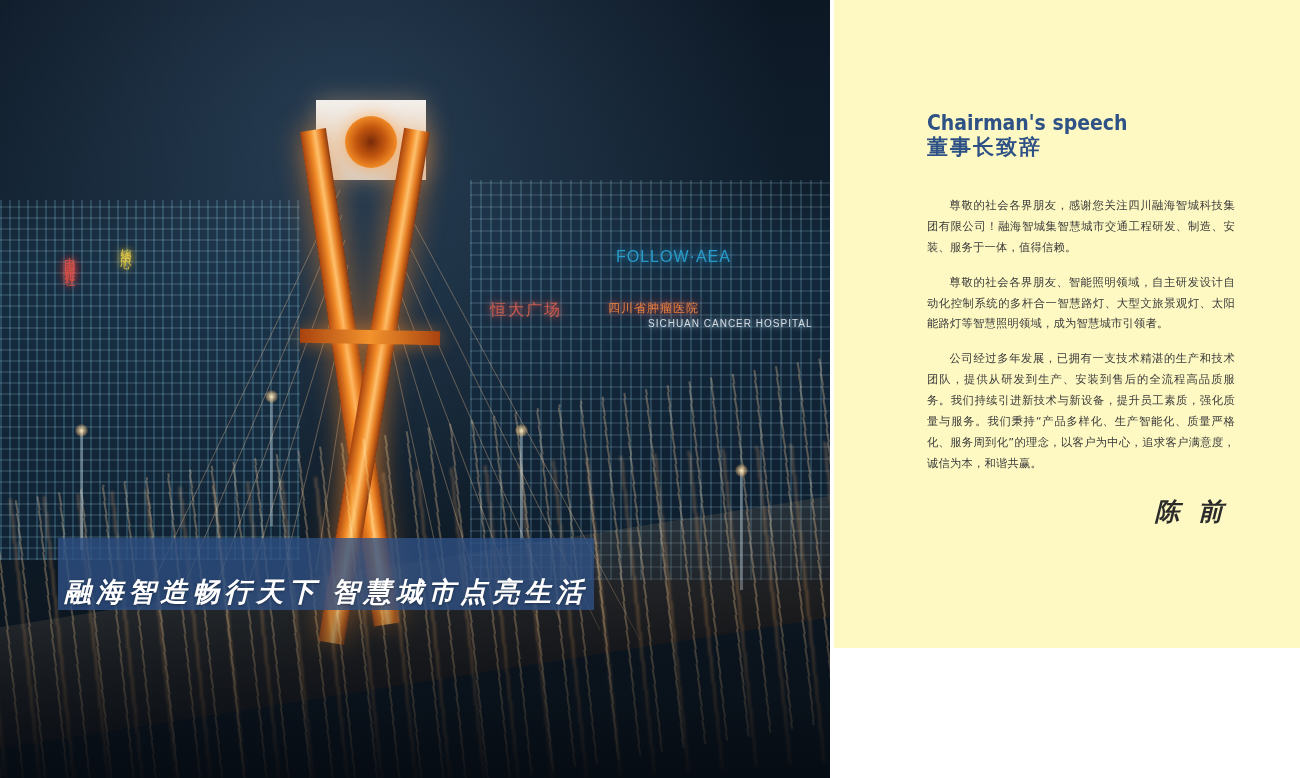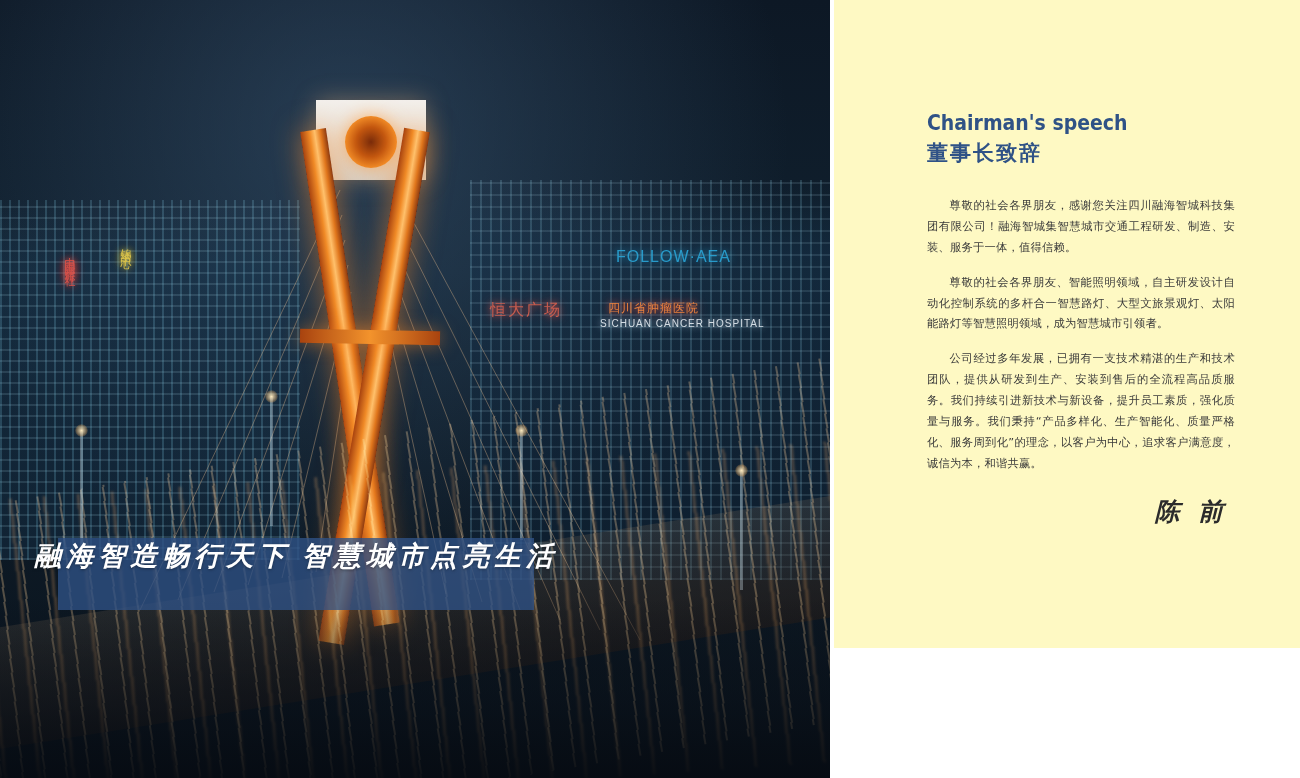--- a/index.html
+++ b/index.html
@@ -78,21 +78,21 @@
     position: absolute;
     color: #e8544a;
     font-size: 11px;
     letter-spacing: 2px;
     text-shadow: 0 0 6px rgba(232,84,74,0.9), 0 0 14px rgba(232,84,74,0.6);
     white-space: nowrap;
     opacity: 0.9;
   }
   .neon-sign.s1 { left: 62px;  top: 248px; writing-mode: vertical-rl; letter-spacing: 3px; }
   .neon-sign.s2 { left: 118px; top: 240px; writing-mode: vertical-rl; letter-spacing: 3px; color:#f0d34a; text-shadow:0 0 6px rgba(240,211,74,.9),0 0 14px rgba(240,211,74,.5);}
-  .neon-sign.s3 { left: 600px; top: 318px; color: #e7eff5; font-size: 10px; letter-spacing: 1px; text-shadow: 0 0 7px rgba(210,235,255,0.9); }
+  .neon-sign.s3 { left: 600px; top: 318px; color: #e7eff5; font-size: 10px; letter-spacing: 1px; text-shadow: 0 0 7px rgba(210,235,255,0.9); padding-left: 48px; }
   .neon-sign.s4 { left: 608px; top: 300px; color: #ff8a3c; font-size: 12px; letter-spacing: 1px; }
   .neon-sign.s5 { left: 616px; top: 248px; color: #2aa6d8; font-size: 16px; letter-spacing: 1px; text-shadow: 0 0 8px rgba(42,166,216,0.9); }
   .neon-sign.s6 { left: 490px; top: 300px; color:#d8604f; font-size: 16px; letter-spacing: 2px;}
 
   
   .pylon-leg {
     position: absolute;
     background: linear-gradient(90deg, #a8430f 0%, #f08a26 35%, #ffc06b 55%, #e0761c 78%, #8d3a10 100%);
     box-shadow: 0 0 28px rgba(255,140,40,0.55);
   }
@@ -190,25 +190,25 @@
     width: 13px; height: 13px;
     border-radius: 50%;
     background: radial-gradient(circle, rgba(255,235,190,0.95) 0%, rgba(255,190,110,0.35) 55%, rgba(255,190,110,0) 75%);
   }
 
   
   .slogan-band {
     position: absolute;
     left: 58px;
     top: 538px;
-    width: 476px;
+    width: 536px;
     height: 72px;
     background: rgba(47,82,134,0.78);
     display: flex;
-    align-items: flex-start;
+    align-items: flex-end;
     justify-content: center;
   }
   .slogan-text {
     color: #ffffff;
     font-family: "Liberation Serif", serif;
     font-size: 27px;
     letter-spacing: 5px;
     font-style: italic;
     font-weight: 700;
     white-space: nowrap;
@@ -234,21 +234,20 @@
     color: #2f5286;
     font-family: "DejaVu Sans", sans-serif;
     font-size: 21px;
     font-weight: 700;
     letter-spacing: 0px;
     line-height: 1.1;
     transform: scaleX(0.9);
     transform-origin: left center;
   }
   .title-cn {
-    margin-top: 6px;
     color: #2f5286;
     font-family: "DejaVu Sans", sans-serif;
     font-size: 21px;
     font-weight: 700;
     letter-spacing: 2px;
     line-height: 1.2;
   }
   .body {
     position: absolute;
     left: 93px;

